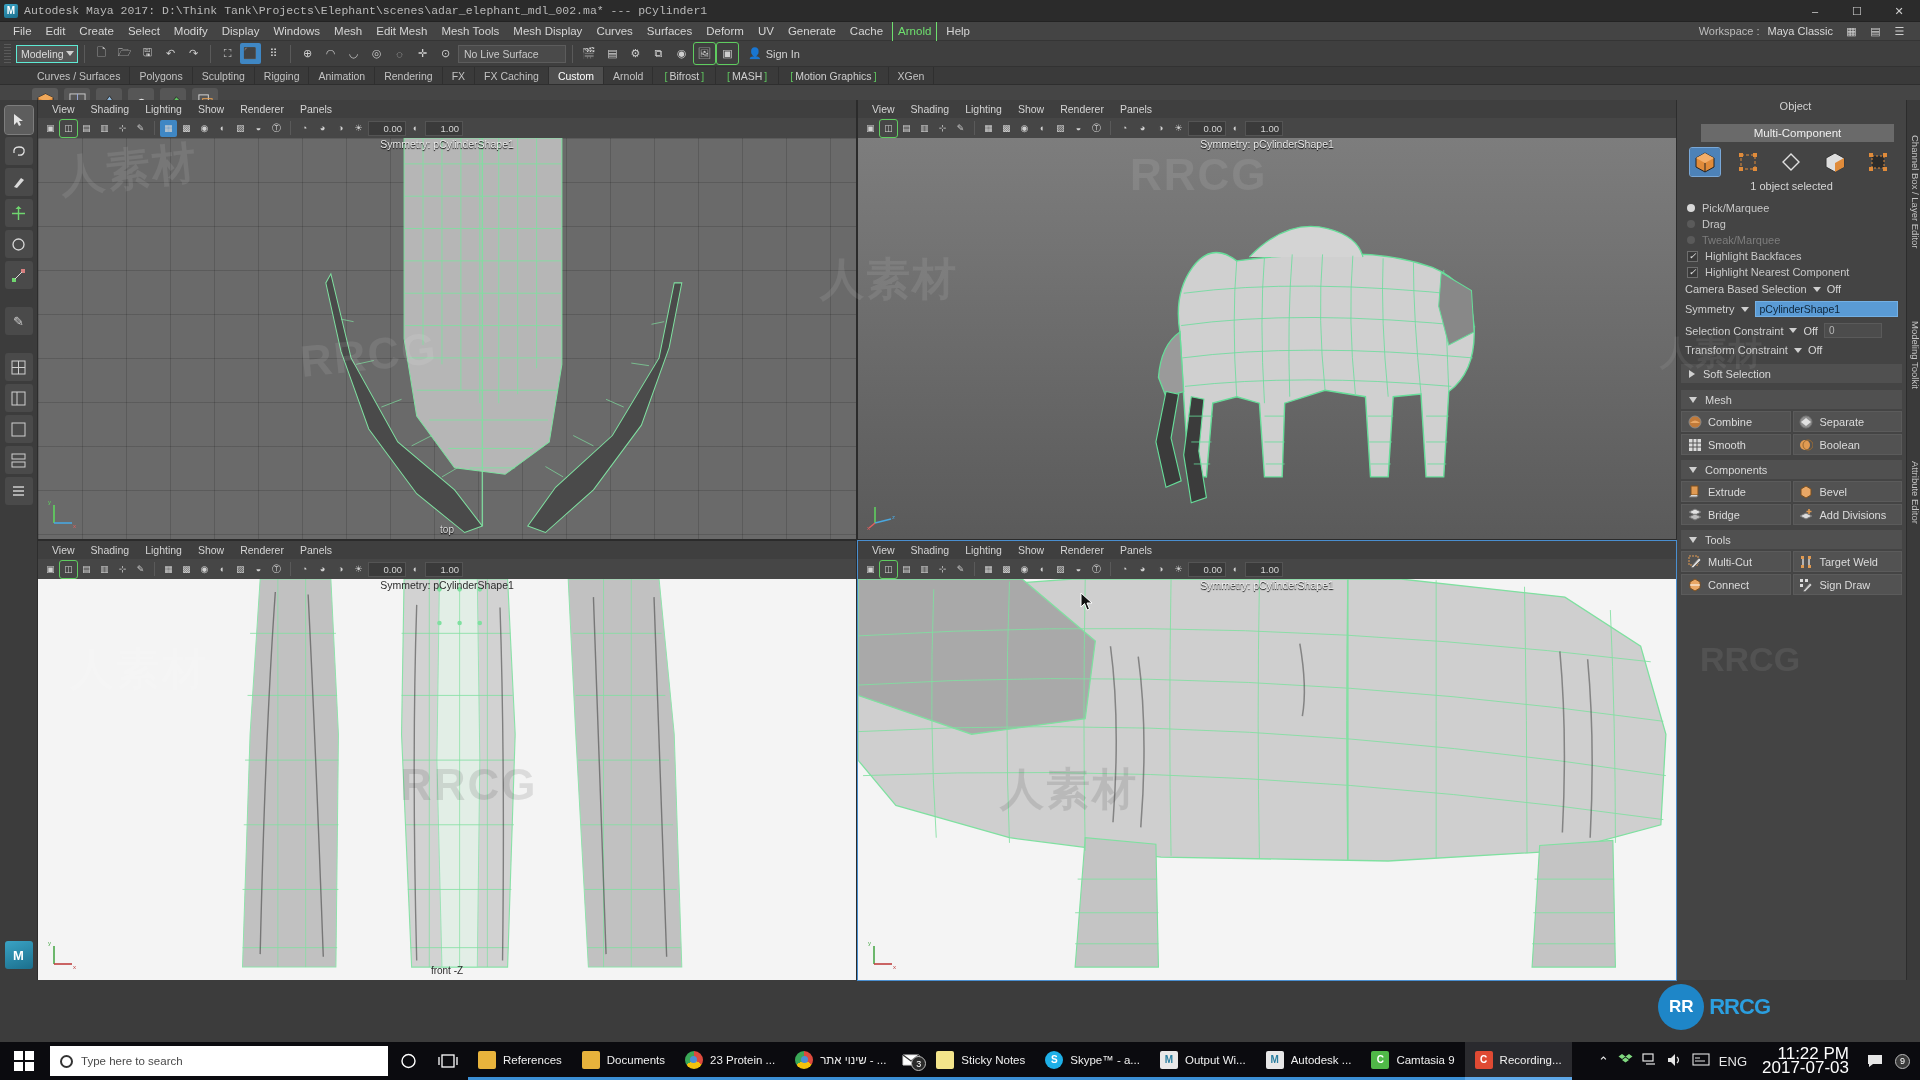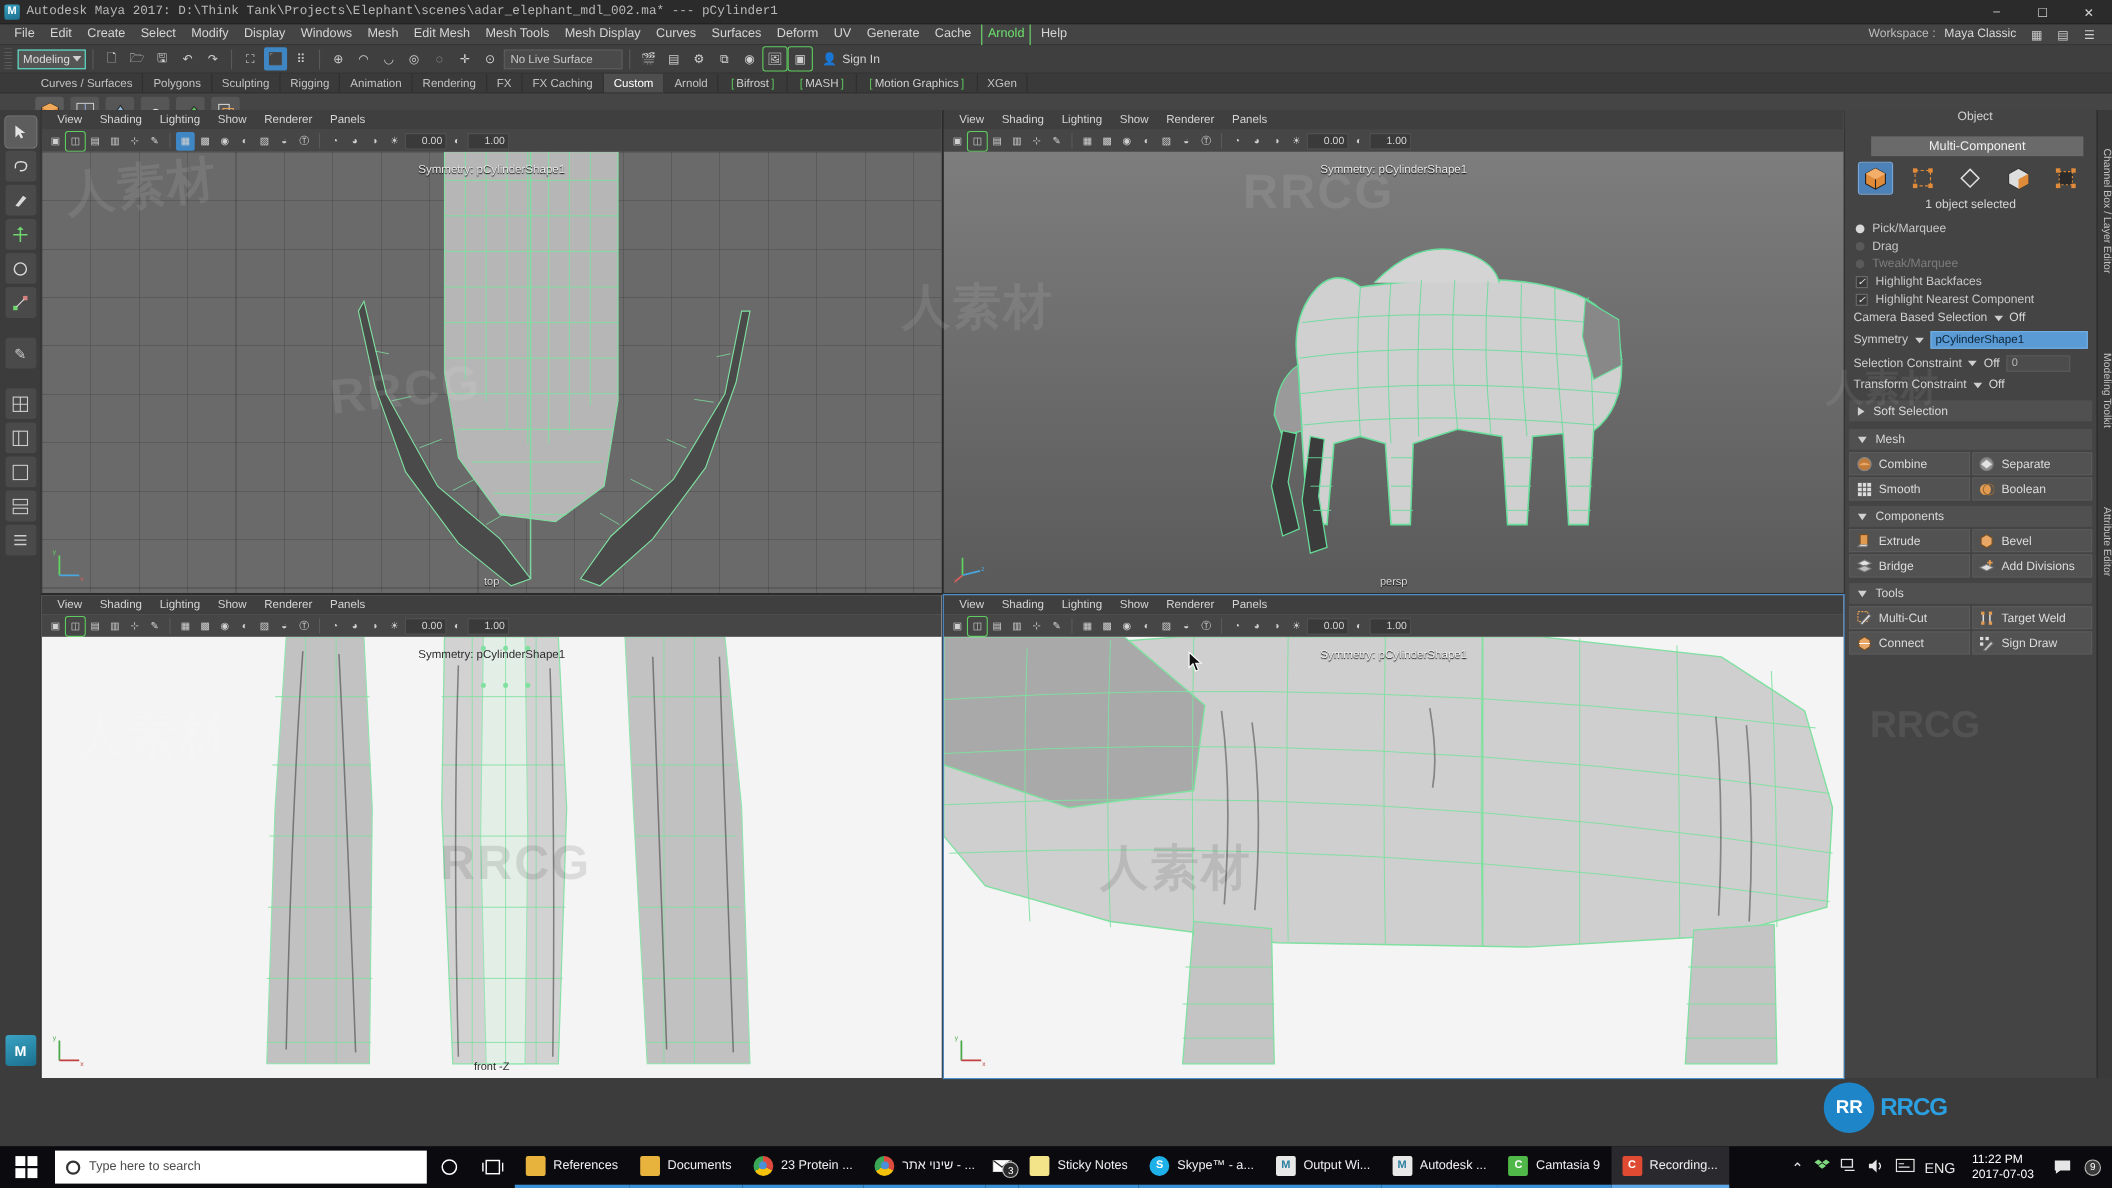--- a/index.html
+++ b/index.html
@@ -75,21 +75,21 @@
   .vpmenu { height:18px; background:#3f3f3f; display:flex; align-items:center; gap:0px; padding-left:6px;}
   .vpmenu .vmi { font-size:10.5px;color:#d4d4d4;padding:0 8px;}
   .vptools { height:20px; background:#464646; display:flex; align-items:center; gap:1px; padding:0 4px;}
   .vti { width:17px;height:17px;display:flex;align-items:center;justify-content:center;font-size:9px;
      color:#d0d0d0;border-radius:2px;}
   .vti.g { outline:1px solid #5fcc5f; }
   .vti.on { background:#3f87c4;}
   .numfield { width:38px;height:15px;background:#3a3a3a;border:1px solid #545454;font-size:9.5px;
      color:#d6d6d6;display:flex;align-items:center;justify-content:flex-end;padding-right:3px;}
   .vpcanvas { position:absolute; top:38px; left:0; right:0; bottom:0; overflow:hidden; }
-  .hud { position:absolute;left:0;right:0;top:10px;text-align:center;font-size:10.5px;color:#e8e8e8;
+  .hud { position:absolute;left:0;right:0;top:0;text-align:center;font-size:10.5px;color:#e8e8e8;
      text-shadow:0 1px 1px #000; pointer-events:none;}
   .hudb { position:absolute;left:0;right:0;bottom:4px;text-align:center;font-size:10px;color:#dcdcdc;
      text-shadow:0 1px 1px #000; pointer-events:none;}
   .axis { position:absolute; left:8px; bottom:8px; width:34px; height:34px; }
 
   
   .rightpanel { width:230px; background:#444444; border-left:1px solid #2d2d2d;
      display:flex; flex-direction:column;}
   .rp-menu { height:18px; display:flex; align-items:center; padding-left:8px; gap:14px;
      background:#444;flex-direction:column; }
@@ -155,21 +155,21 @@
   .tb-icon-btn { width:40px;height:38px;display:flex;align-items:center;justify-content:center;}
   .taskitem { height:38px; display:flex; align-items:center; gap:7px; padding:0 10px;
      border-bottom:3px solid transparent; max-width:118px; }
   .taskitem.run { border-bottom-color:#3b8fd4; }
   .taskitem.act { background:#2a2a2e; border-bottom-color:#5ea8e8;}
   .taskitem .tl { font-size:11.5px;color:#f0f0f0;white-space:nowrap;overflow:hidden;text-overflow:ellipsis;}
   .ti-ico { width:18px;height:18px;border-radius:2px;display:flex;align-items:center;justify-content:center;
      font-size:10px;font-weight:bold;flex:0 0 auto;}
   .tray { margin-left:auto; display:flex; align-items:center; gap:9px; padding-right:10px;}
   .tray-i { font-size:13px;color:#e6e6e6;}
-  .clock { text-align:left; font-size:11px;color:#fff;line-height:14px;padding:0 6px;}
+  .clock { text-align:right; font-size:17px;color:#fff;line-height:14px;padding:0 6px;}
   .notif { width:22px;height:22px;display:flex;align-items:center;justify-content:center;color:#fff;font-size:13px;}
   .badge { width:15px;height:15px;border-radius:50%;border:1px solid #bbb;color:#fff;font-size:9px;
      display:flex;align-items:center;justify-content:center;}
 
   
   .wm { position:absolute; color:rgba(255,255,255,0.09); font-weight:bold; pointer-events:none;
       font-size:44px; letter-spacing:2px; }
   .wm2 { position:absolute; color:rgba(255,255,255,0.10); font-weight:bold; pointer-events:none;
       font-size:34px; }
 </style>
@@ -524,21 +524,20 @@
                        M259 192 Q350 182 470 192"></path>
               <path d="M262 215 H281 M264 235 H280 M266 252 H279
                        M322 215 H338 M322 235 H338 M323 252 H338
                        M404 215 H424 M405 235 H423 M406 252 H422
                        M450 215 H468 M450 235 H467 M451 252 H466"></path>
             </g>
 
             <path d="M462 104 L486 118 L488 150 L468 160 L460 130 Z" fill="#888" stroke="#66dd99" stroke-width="0.8"></path>
           </svg>
           <div class="hud">Symmetry: pCylinderShape1</div>
-          <div class="hudb">persp</div>
           <div class="axis">
             <svg width="34" height="34" viewBox="0 0 34 34">
               <path d="M9 26 V10" stroke="#5fd65f" stroke-width="1.5"></path>
               <path d="M9 26 L25 22" stroke="#4aa8e0" stroke-width="1.5"></path>
               <path d="M9 26 L3 31" stroke="#e06060" stroke-width="1.5"></path>
               <text x="26" y="22" fill="#4aa8e0" font-size="6">z</text>
               <text x="1" y="33" fill="#e06060" font-size="6">x</text>
             </svg>
           </div>
         </div>

